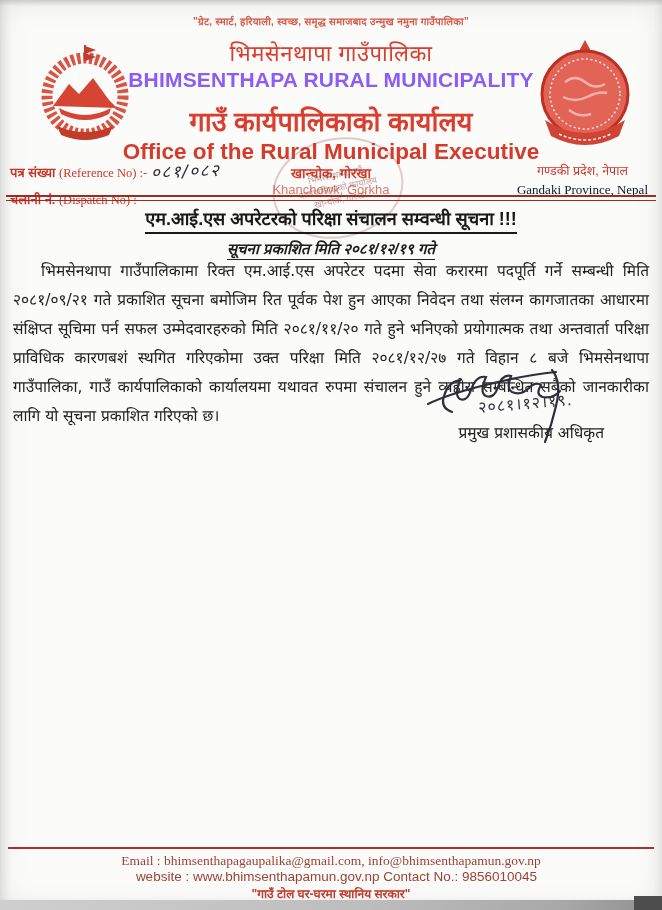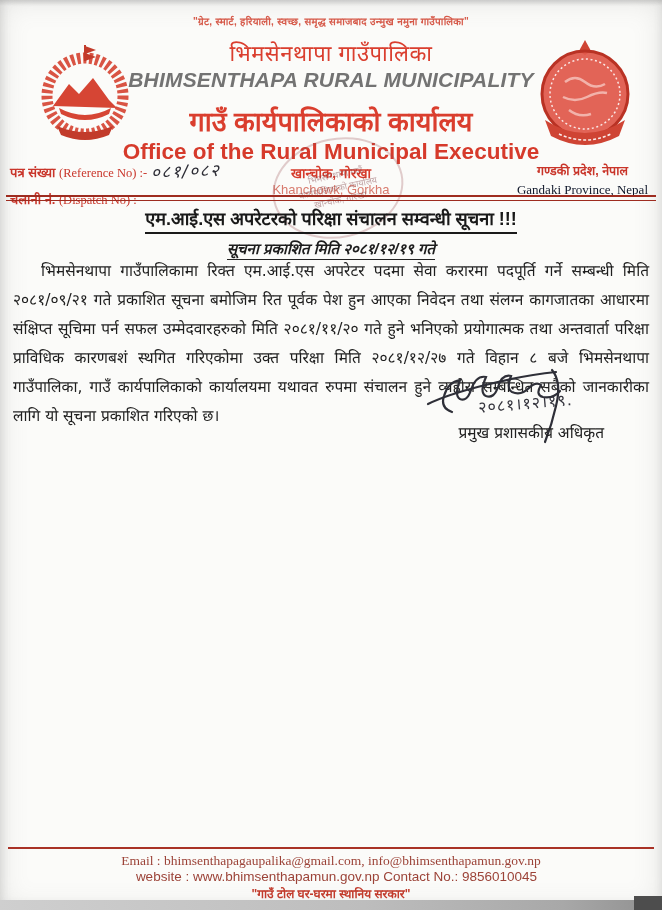--- a/index.html
+++ b/index.html
@@ -10,41 +10,41 @@
     box-shadow:inset 0 0 28px rgba(110,110,110,.18), inset 0 -5px 10px rgba(90,90,90,.12), inset 4px 0 8px rgba(120,120,120,.08);
   }
   
   .tagline{position:absolute;top:14px;left:0;right:0;text-align:center;font-size:10px;color:#d65a4a;letter-spacing:.3px;font-weight:bold;}
   
   .emblem-left{position:absolute;left:36px;top:42px;}
   .emblem-right{position:absolute;right:26px;top:40px;}
   
   .head{position:absolute;top:42px;left:110px;right:110px;text-align:center;line-height:1.08;}
   .h-np1{font-size:22px;font-weight:normal;color:#da3e2e;letter-spacing:.5px;}
-  .h-en1{font-size:21px;font-weight:bold;color:#737373;margin-top:3px;letter-spacing:.2px;font-style:italic;}
+  .h-en1{font-size:21px;font-weight:bold;color:#8b5cf6;margin-top:3px;letter-spacing:.2px;}
   .h-np2{font-size:27px;font-weight:bold;color:#da3e2e;margin-top:17px;}
   .h-en2{font-size:22.5px;font-weight:bold;color:#d63a2b;margin-top:2px;}
   .loc-np{font-size:13.5px;font-weight:bold;color:#d63a2b;margin-top:3px;}
   .loc-en{font-size:13px;color:#d87a6d;margin-top:2px;}
   
   .stamp{
     position:absolute;left:272px;top:138px;width:128px;height:96px;
     border:2px solid rgba(150,75,80,.45);border-radius:50%;
     transform:rotate(-12deg);opacity:.6;
     display:flex;flex-direction:column;justify-content:center;align-items:center;
     font-size:9px;color:rgba(125,60,66,.8);text-align:center;line-height:1.4;pointer-events:none;
   }
   
   .meta-left{position:absolute;left:10px;top:159px;font-size:12.5px;}
   .meta-left .row{margin-bottom:8px;white-space:nowrap;}
   .lbl-np{font-weight:bold;color:#c9352a;font-size:13px;}
   .lbl-en{font-family:"Liberation Serif",serif;color:#c9352a;font-size:12.5px;}
   .hand{font-family:"DejaVu Sans",sans-serif;font-size:17px;color:#2d2d36;letter-spacing:1.5px;display:inline-block;transform:rotate(-2deg);font-style:italic;}
   .meta-right{position:absolute;right:14px;top:162px;text-align:center;}
-  .prov-np{font-weight:bold;color:#c9352a;font-size:12.5px;}
+  .prov-np{font-weight:normal;color:#c9352a;font-size:12.5px;}
   .prov-en{font-family:"Liberation Serif",serif;color:#0f172a;font-size:13px;margin-top:3px;}
   
   .rule-double{position:absolute;left:6px;right:6px;top:195px;height:3px;border-top:2.5px solid #9e2c20;border-bottom:1.5px solid #9e2c20;}
   
   .subject-wrap{position:absolute;top:206px;left:0;right:0;text-align:center;}
   .subject{display:inline-block;font-size:18px;font-weight:bold;color:#191919;border-bottom:2.5px solid #1a1a1a;padding-bottom:2px;}
   .date-wrap{position:absolute;top:238px;left:0;right:0;text-align:center;}
   .date-line{display:inline-block;font-size:15px;font-weight:bold;font-style:italic;color:#1d1d1d;border-bottom:1.5px solid #222;padding-bottom:1px;}
   
   .body-text{

